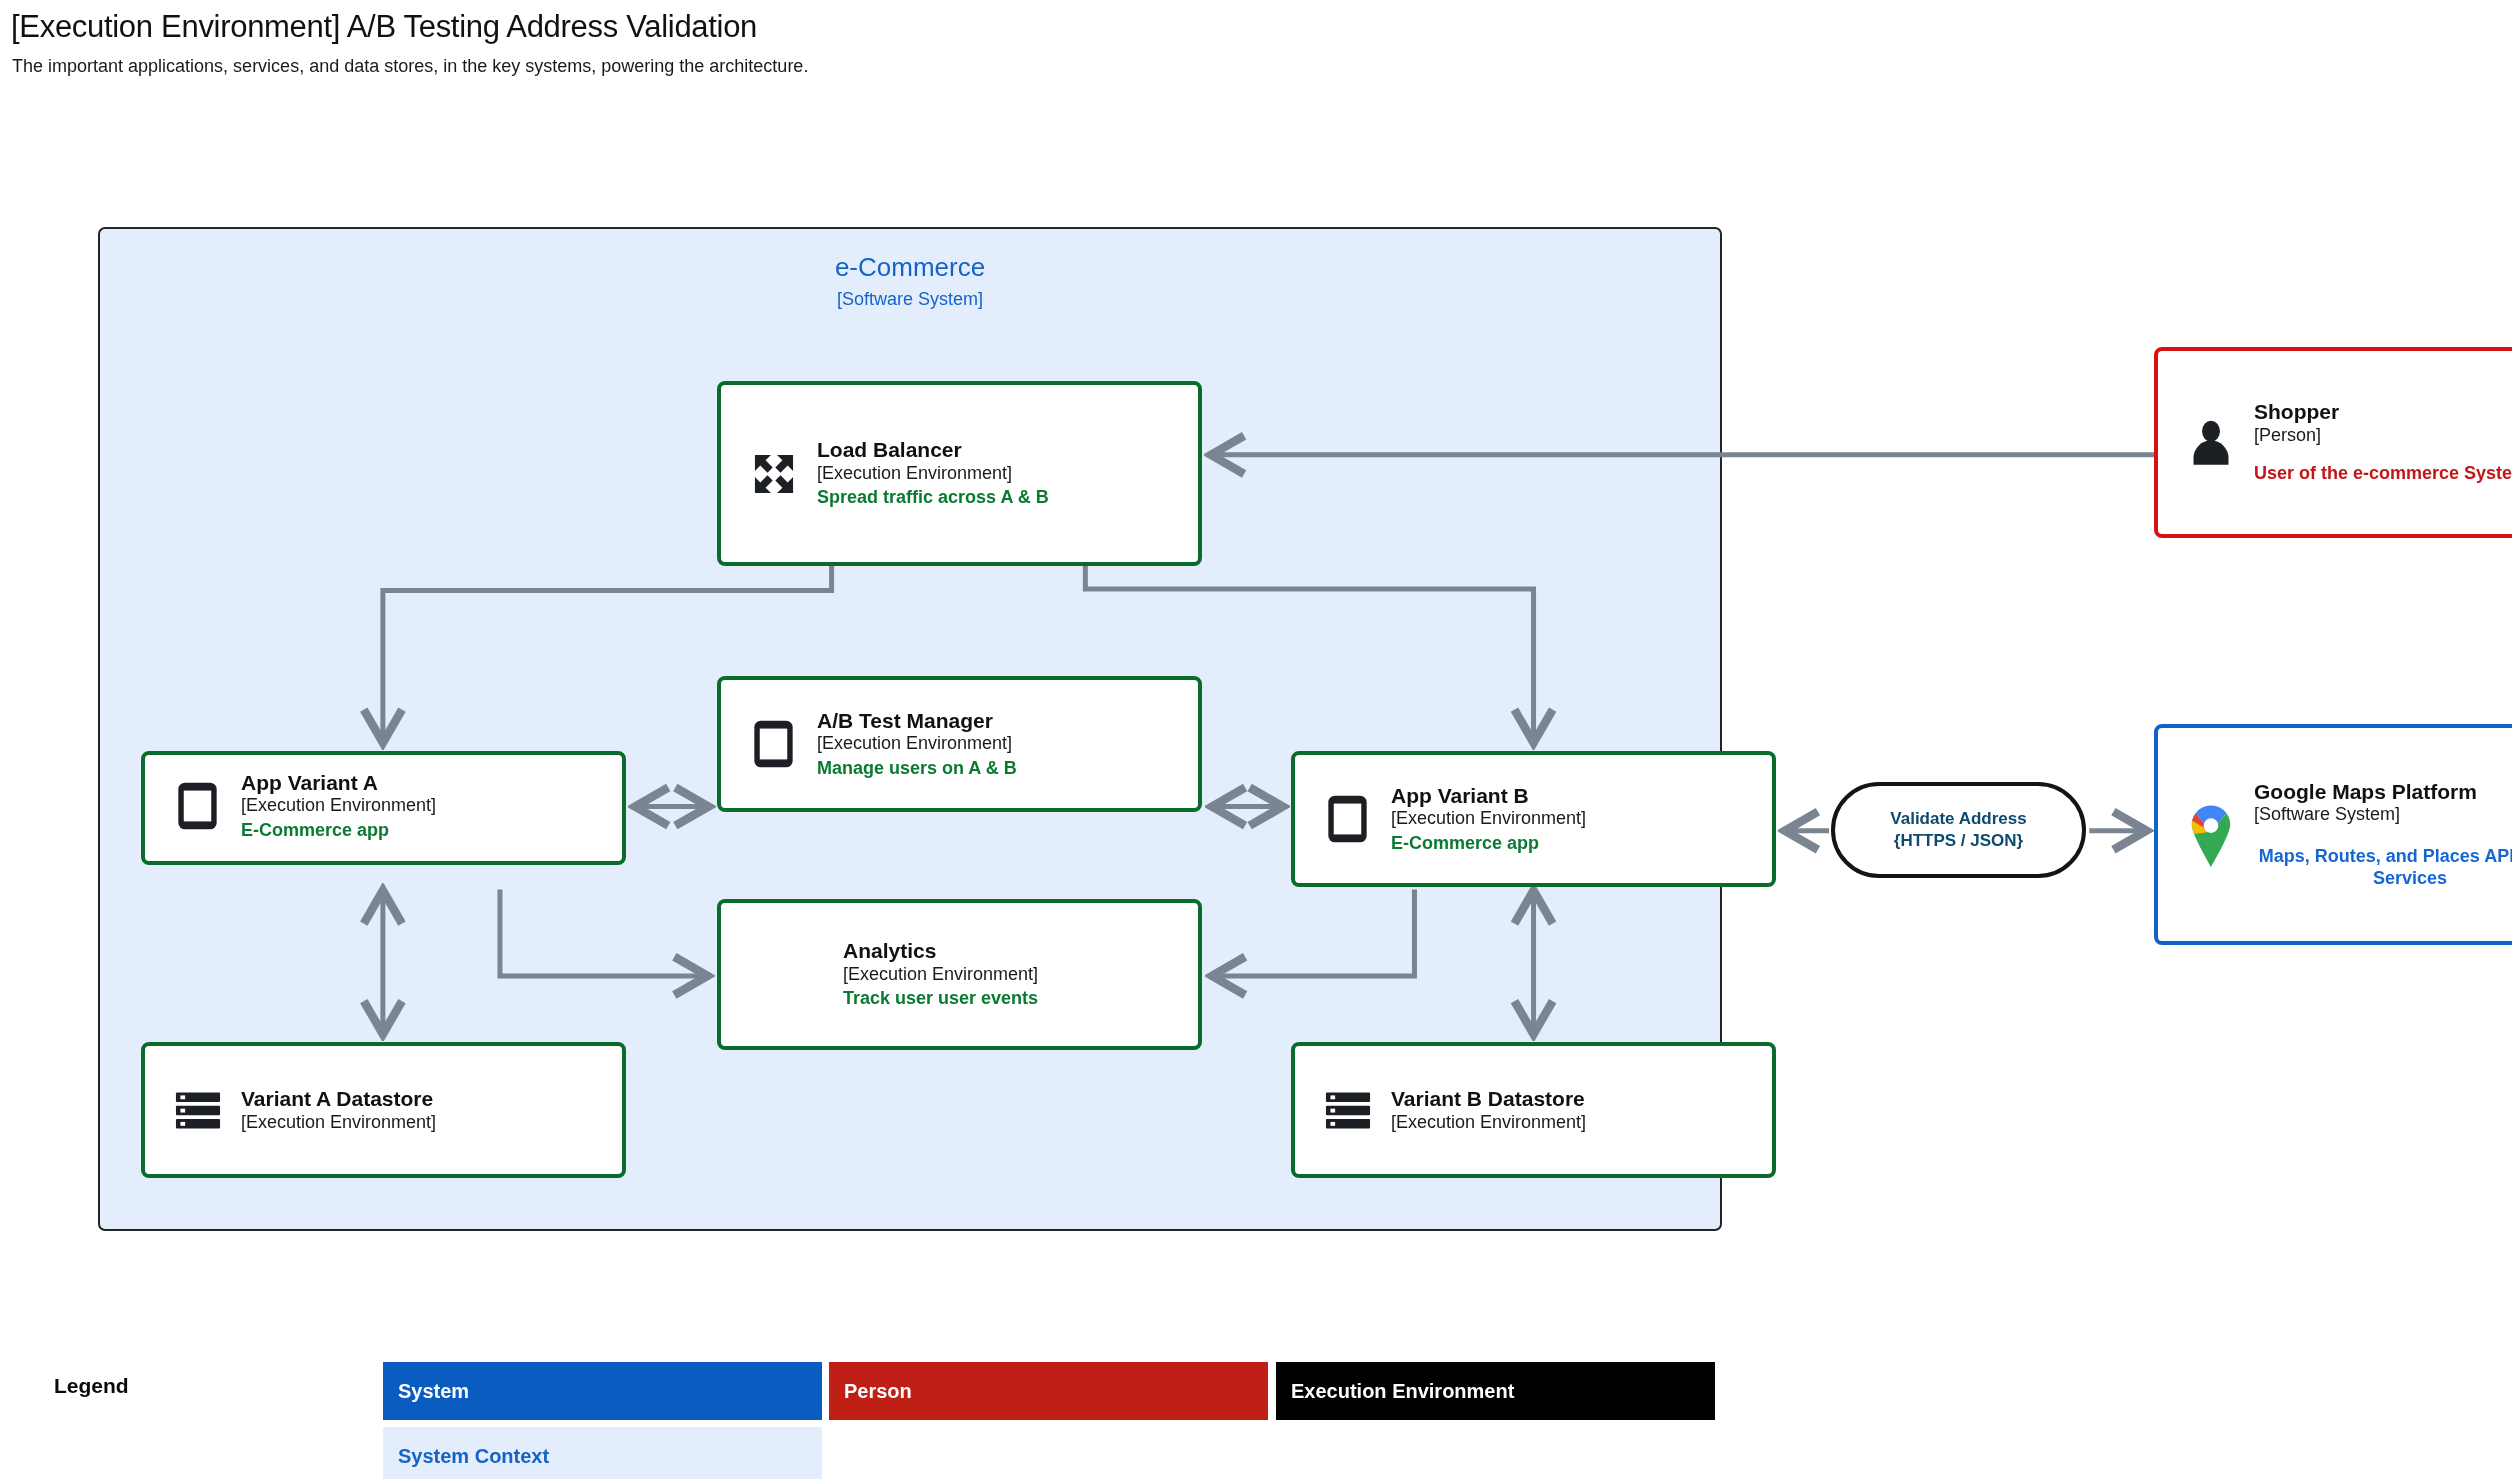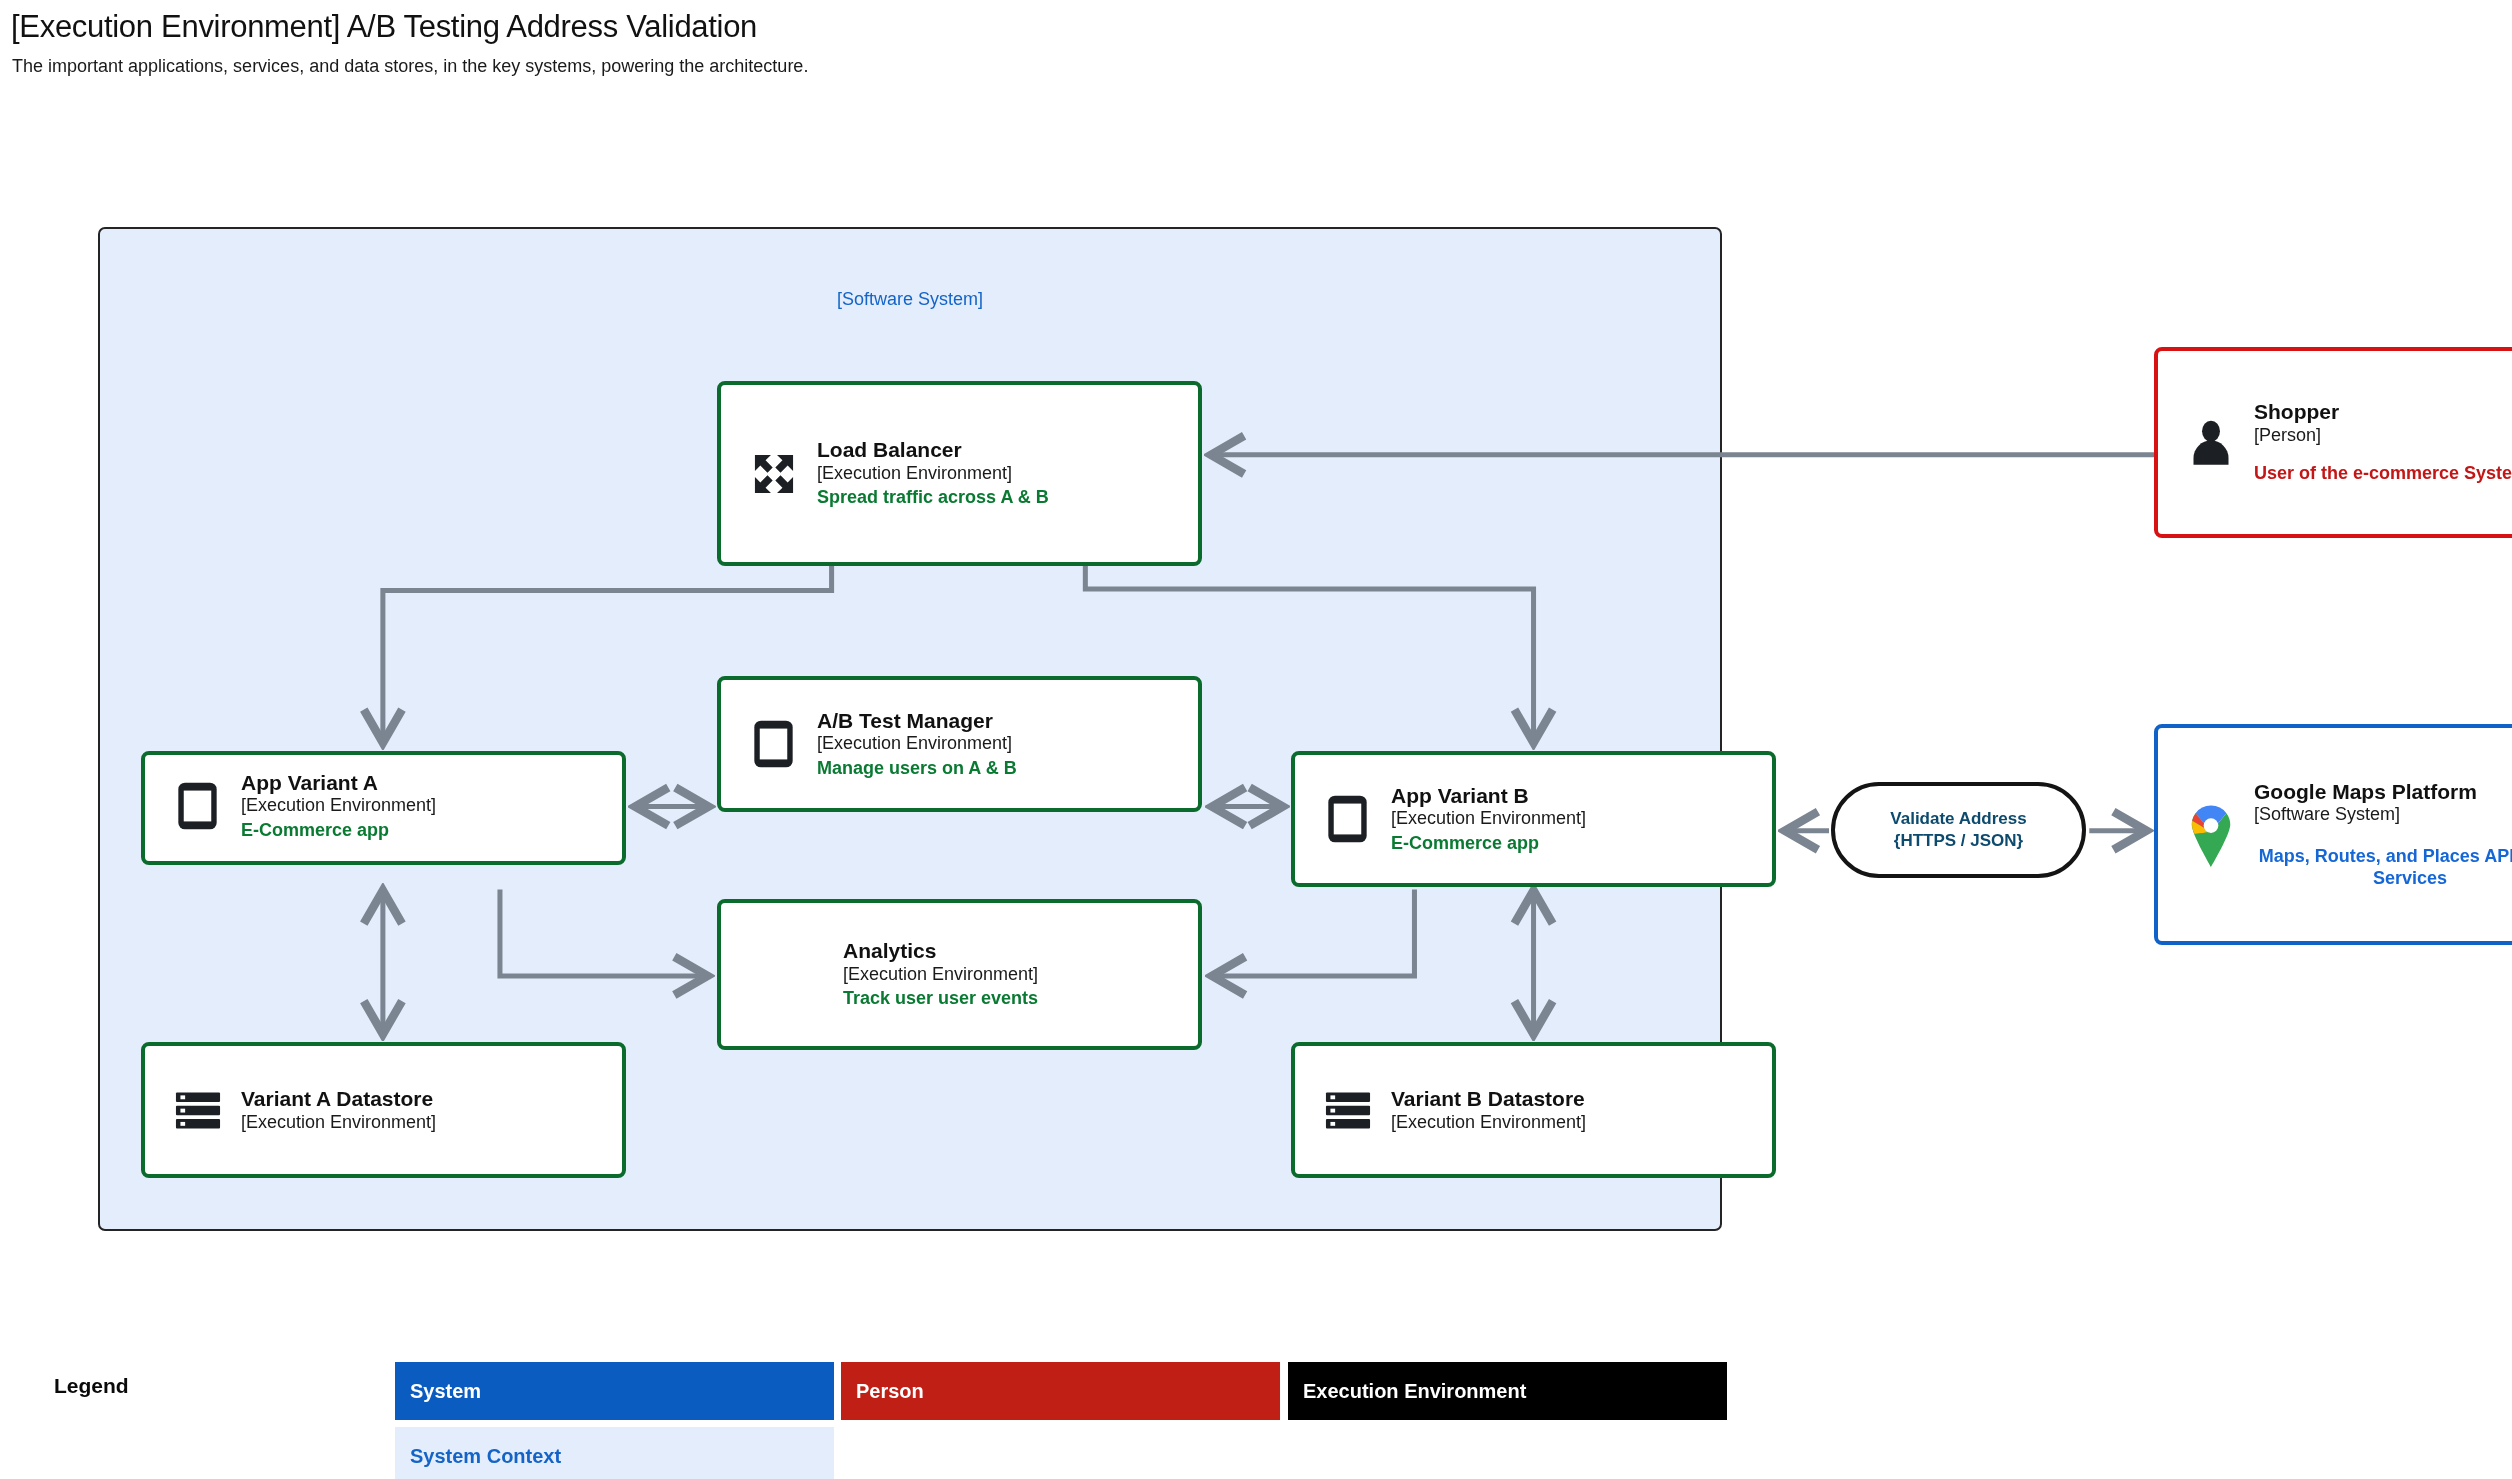--- a/index.html
+++ b/index.html
@@ -175,34 +175,34 @@
   }
   .legend-swatch {
     position: absolute;
     display: flex;
     align-items: center;
     padding-left: 15px;
     box-sizing: border-box;
     font-size: 20px;
     font-weight: 700;
     height: 58px;
-    margin-left: 12px;
   }
   #legend-system         { left: 383px;  top: 1362px; width: 439px; background: #0b5cc0; color: #ffffff; }
   #legend-person         { left: 829px; top: 1362px; width: 439px; background: #bf1f14; color: #ffffff; }
   #legend-exec           { left: 1276px; top: 1362px; width: 439px; background: #000000; color: #ffffff; }
   #legend-system-context { left: 383px;  top: 1427px; width: 439px; background: #e4edfb; color: #1464c8; }
 </style>
 </head>
 <body>
 
 <div id="page-title">[Execution Environment] A/B Testing Address Validation</div>
 <div id="page-subtitle">The important applications, services, and data stores, in the key systems, powering the architecture.</div>
 
 <div id="system-container">
+  <div id="container-title">e-Commerce</div>
   <div id="container-subtitle">[Software System]</div>
 </div>
 
 <svg id="connector-layer" width="2642" height="1480" viewBox="0 0 5258 2945" xmlns="http://www.w3.org/2000/svg">
   <defs>
     <marker id="arrow-end" markerWidth="10" markerHeight="10" refX="8.6" refY="5" orient="auto" markerUnits="strokeWidth">
       <path d="M 2,1.2 L 8.6,5 L 2,8.8" fill="none" stroke="#7b8591" stroke-width="1.7" stroke-linecap="butt" stroke-linejoin="miter"></path>
     </marker>
     <marker id="arrow-start" markerWidth="10" markerHeight="10" refX="1.4" refY="5" orient="auto" markerUnits="strokeWidth">
       <path d="M 8,1.2 L 1.4,5 L 8,8.8" fill="none" stroke="#7b8591" stroke-width="1.7" stroke-linecap="butt" stroke-linejoin="miter"></path>

